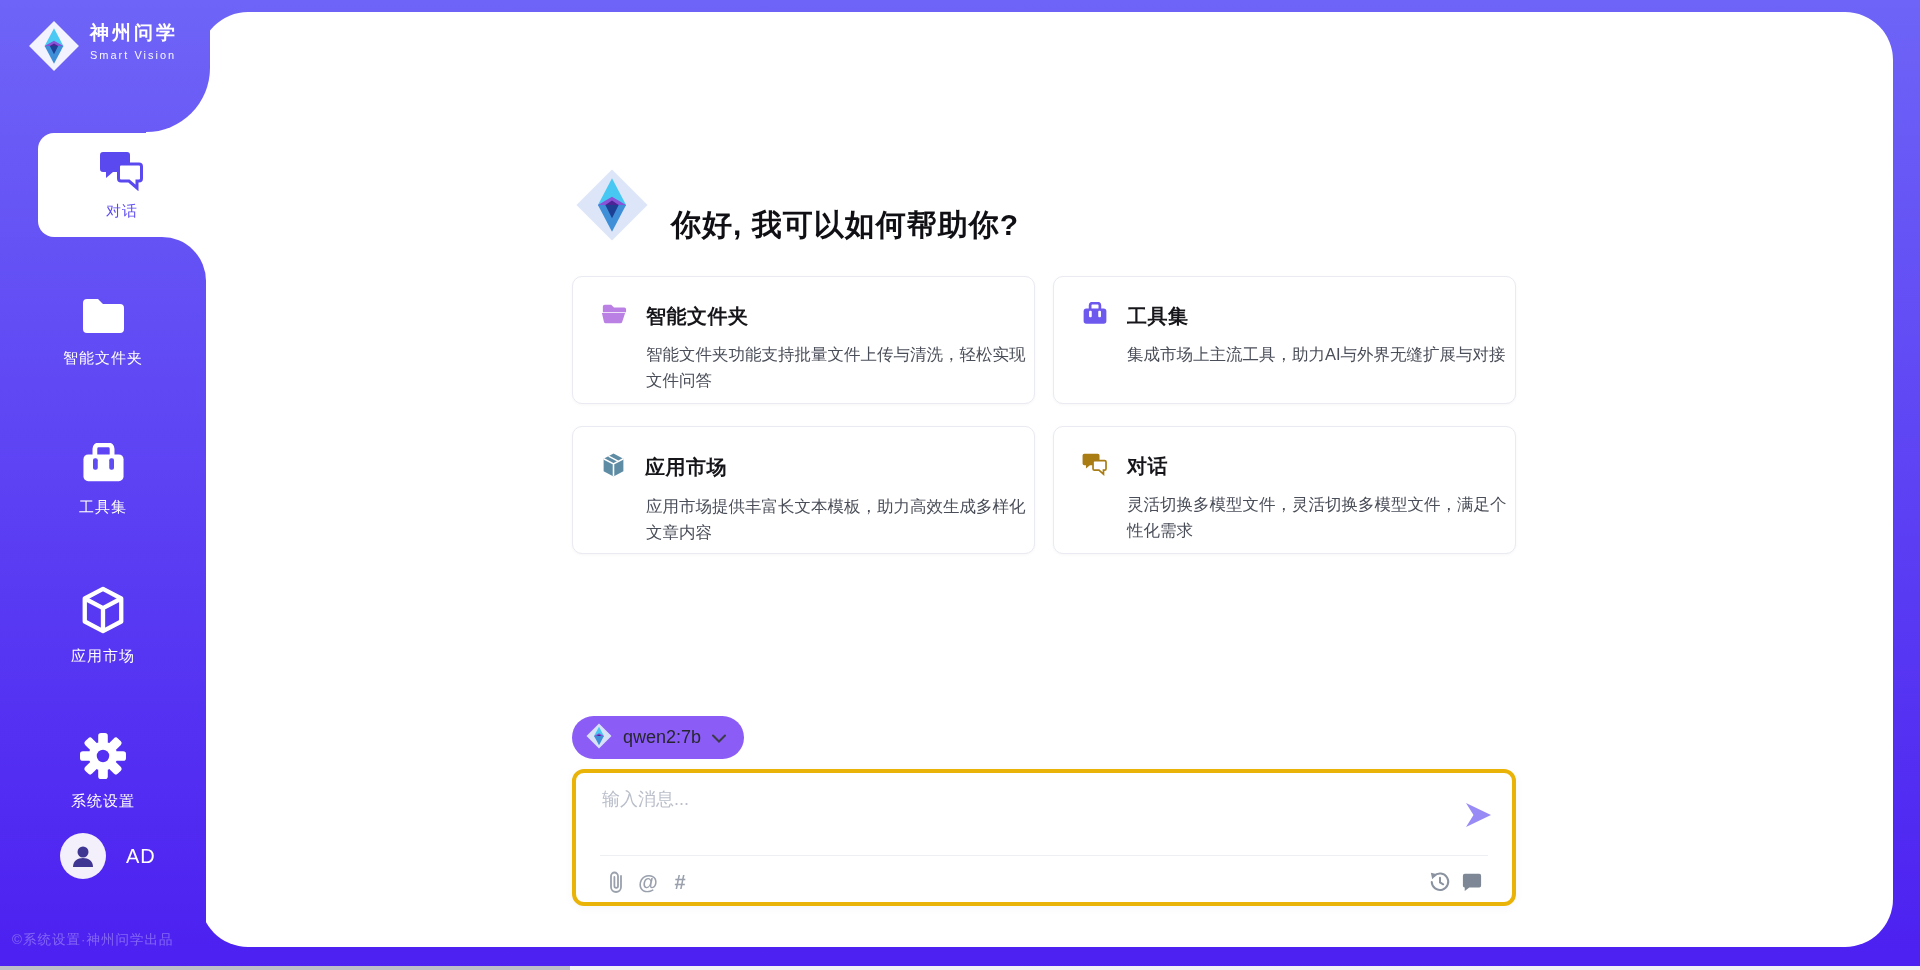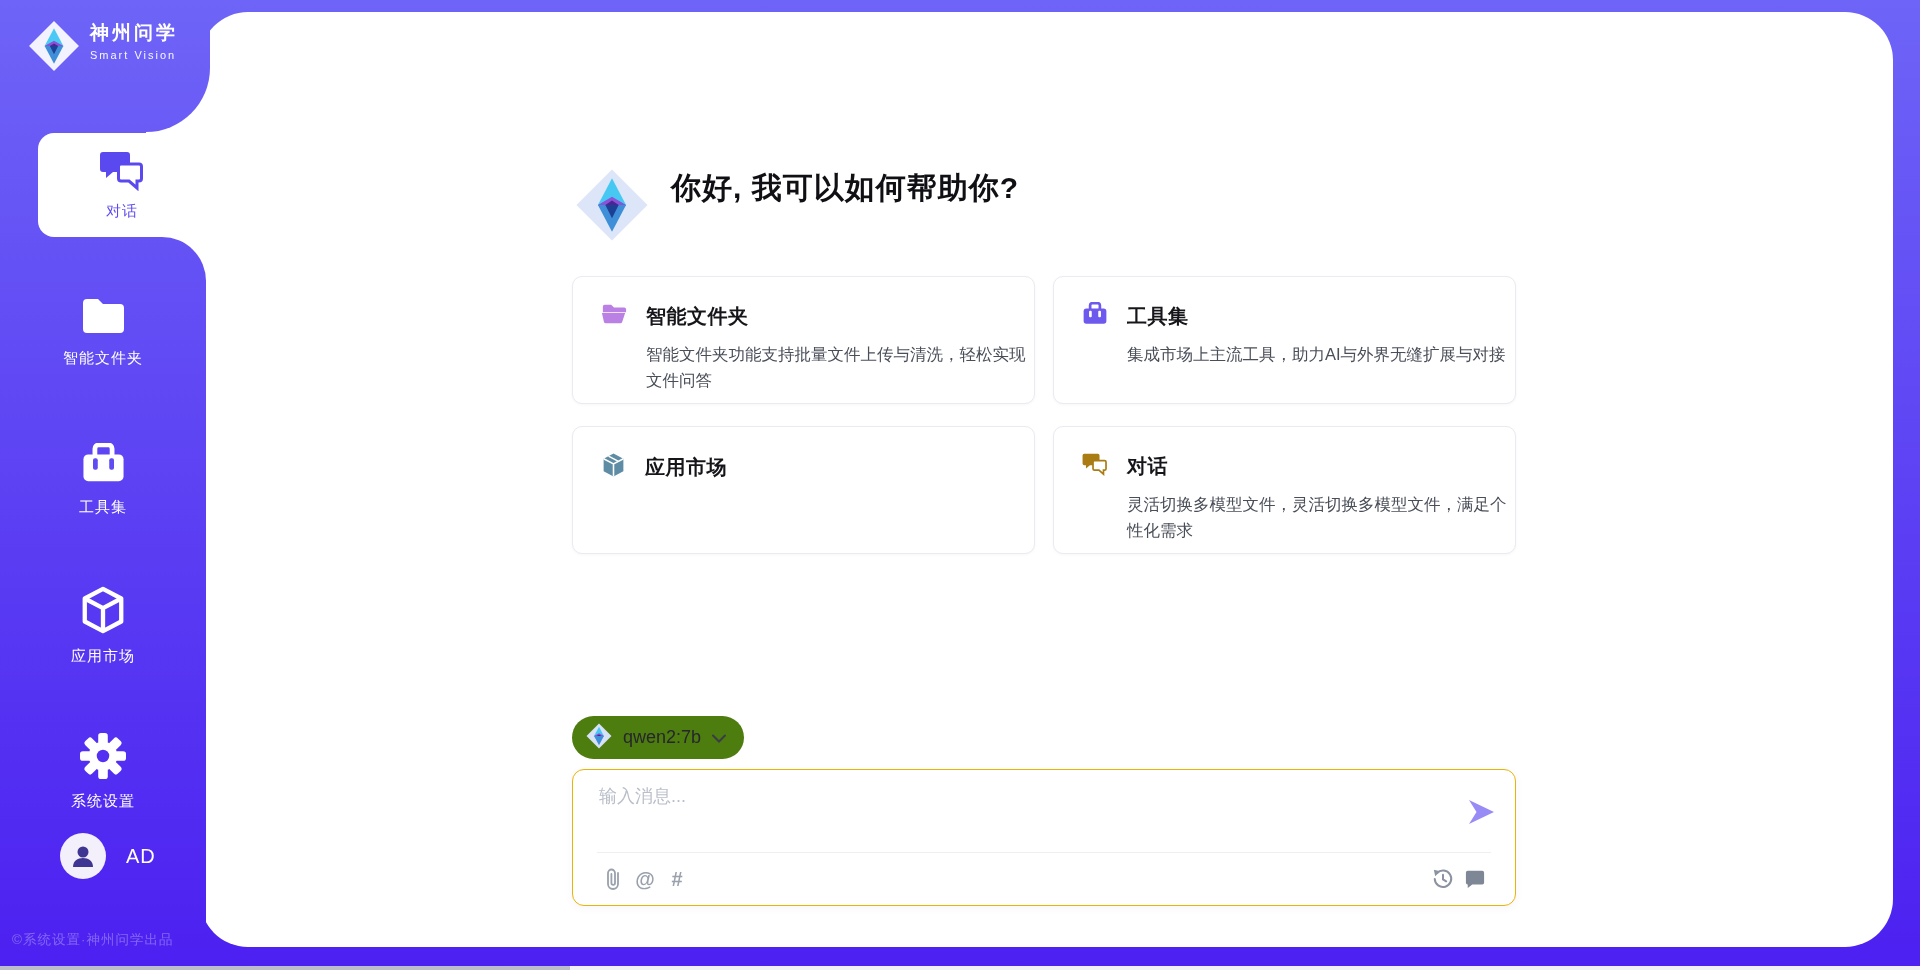--- a/index.html
+++ b/index.html
@@ -37,36 +37,36 @@
   .nav-toolset  { left:0; top:443px; }
   .nav-market   { left:0; top:586px; }
   .nav-settings { left:0; top:733px; }
 
   .user-row { left:60px; top:833px; display:flex; align-items:center; gap:20px; cursor:pointer; }
   .avatar { width:46px; height:46px; border-radius:50%; background:#f3effb; display:flex; align-items:center; justify-content:center; }
   .user-name { color:#fff; font-size:20px; letter-spacing:1px; }
   .side-footer { left:12px; top:931px; font-size:13.5px; color:rgba(255,255,255,.3); letter-spacing:1px; }
 
   
-  .greeting { left:575px; top:168px; display:flex; align-items:flex-start; gap:22px; }
+  .greeting { left:575px; top:168px; display:flex; align-items:flex-end; gap:22px; }
   .greeting-text { font-size:30px; font-weight:bold; color:#0f0f14; letter-spacing:1px; }
 
   .cards { left:572px; top:276px; width:944px; display:grid;
     grid-template-columns:463px 463px; grid-auto-rows:128px; column-gap:18px; row-gap:22px; }
   .card { background:#fff; border:1px solid #e9eaf2; border-radius:10px; padding:25px 28px 0 28px; cursor:pointer;
     box-shadow:0 1px 3px rgba(60,60,110,.04); }
   .card-head { display:flex; align-items:center; gap:19px; }
   .card-title { font-size:20px; font-weight:bold; color:#15151a; letter-spacing:.5px; }
   .card-desc { margin:11px 0 0 45px; width:382px; font-size:16.5px; line-height:26px; color:#4a4e58; }
 
-  .model-pill { left:572px; top:716px; height:43px; padding:0 18px 0 14px; background:#4d7c0f; border-radius:22px;
+  .model-pill { left:572px; top:716px; height:43px; padding:0 18px 0 14px; background:#8b5cf6; border-radius:22px;
     display:inline-flex; align-items:center; gap:11px; cursor:pointer; }
   .model-name { font-size:18px; color:#26262e; }
 
-  .composer { left:572px; top:769px; width:944px; height:137px; background:#fff; border:1px solid #eab308;
+  .composer { left:572px; top:769px; width:944px; height:137px; background:#fff; border:4px solid #eab308;
     border-radius:12px; box-shadow:0 2px 8px rgba(80,80,140,.05); }
   .composer textarea { position:absolute; left:26px; top:14px; width:860px; height:62px; border:none; outline:none;
     resize:none; font-family:inherit; font-size:18px; color:#333; background:transparent; }
   .composer textarea::placeholder { color:#b9bec9; }
   .send-btn { position:absolute; right:18px; top:26px; width:32px; height:32px; display:flex; align-items:center; justify-content:center; cursor:pointer; }
   .composer-divider { position:absolute; left:24px; right:24px; top:82px; height:1px; background:#edeff3; }
   .composer-toolbar { position:absolute; left:24px; right:24px; top:83px; height:52px; display:flex; align-items:center; }
   .tool-ic { width:32px; height:30px; display:flex; align-items:center; justify-content:center; color:#9aa1ad; cursor:pointer; }
   .tool-ic.txt { font-size:20px; font-weight:bold; }
   .toolbar-spacer { flex:1; }
@@ -221,20 +221,21 @@
   <div class="card">
     <div class="card-head">
       <span>
         <svg width="25" height="26" viewBox="0 0 46 50">
           <path d="M23 3 L42 13 v24 L23 47 L4 37 V13 Z" fill="#5e8ca4"></path>
           <path d="M4 13 L23 23 L42 13 M23 23 V47 M13.5 8 l19 10" fill="none" stroke="#fff" stroke-width="3"></path>
         </svg>
       </span>
       <span class="card-title">应用市场</span>
     </div>
+    <div class="card-desc">应用市场提供丰富长文本模板，助力高效生成多样化文章内容</div>
   </div>
 
   <div class="card">
     <div class="card-head">
       <span>
         <svg width="26" height="24" viewBox="0 0 46 42">
           <path d="M4 3h24a3 3 0 0 1 3 3v14a3 3 0 0 1-3 3H14l-7 6v-6H4a3 3 0 0 1-3-3V6a3 3 0 0 1 3-3z" fill="#a97c14"></path>
           <path d="M22 15h18a2.5 2.5 0 0 1 2.5 2.5v12A2.5 2.5 0 0 1 40 32h-2v7l-8-7h-8a2.5 2.5 0 0 1-2.5-2.5v-12A2.5 2.5 0 0 1 22 15z" fill="#fff" stroke="#a97c14" stroke-width="3"></path>
         </svg>
       </span>

